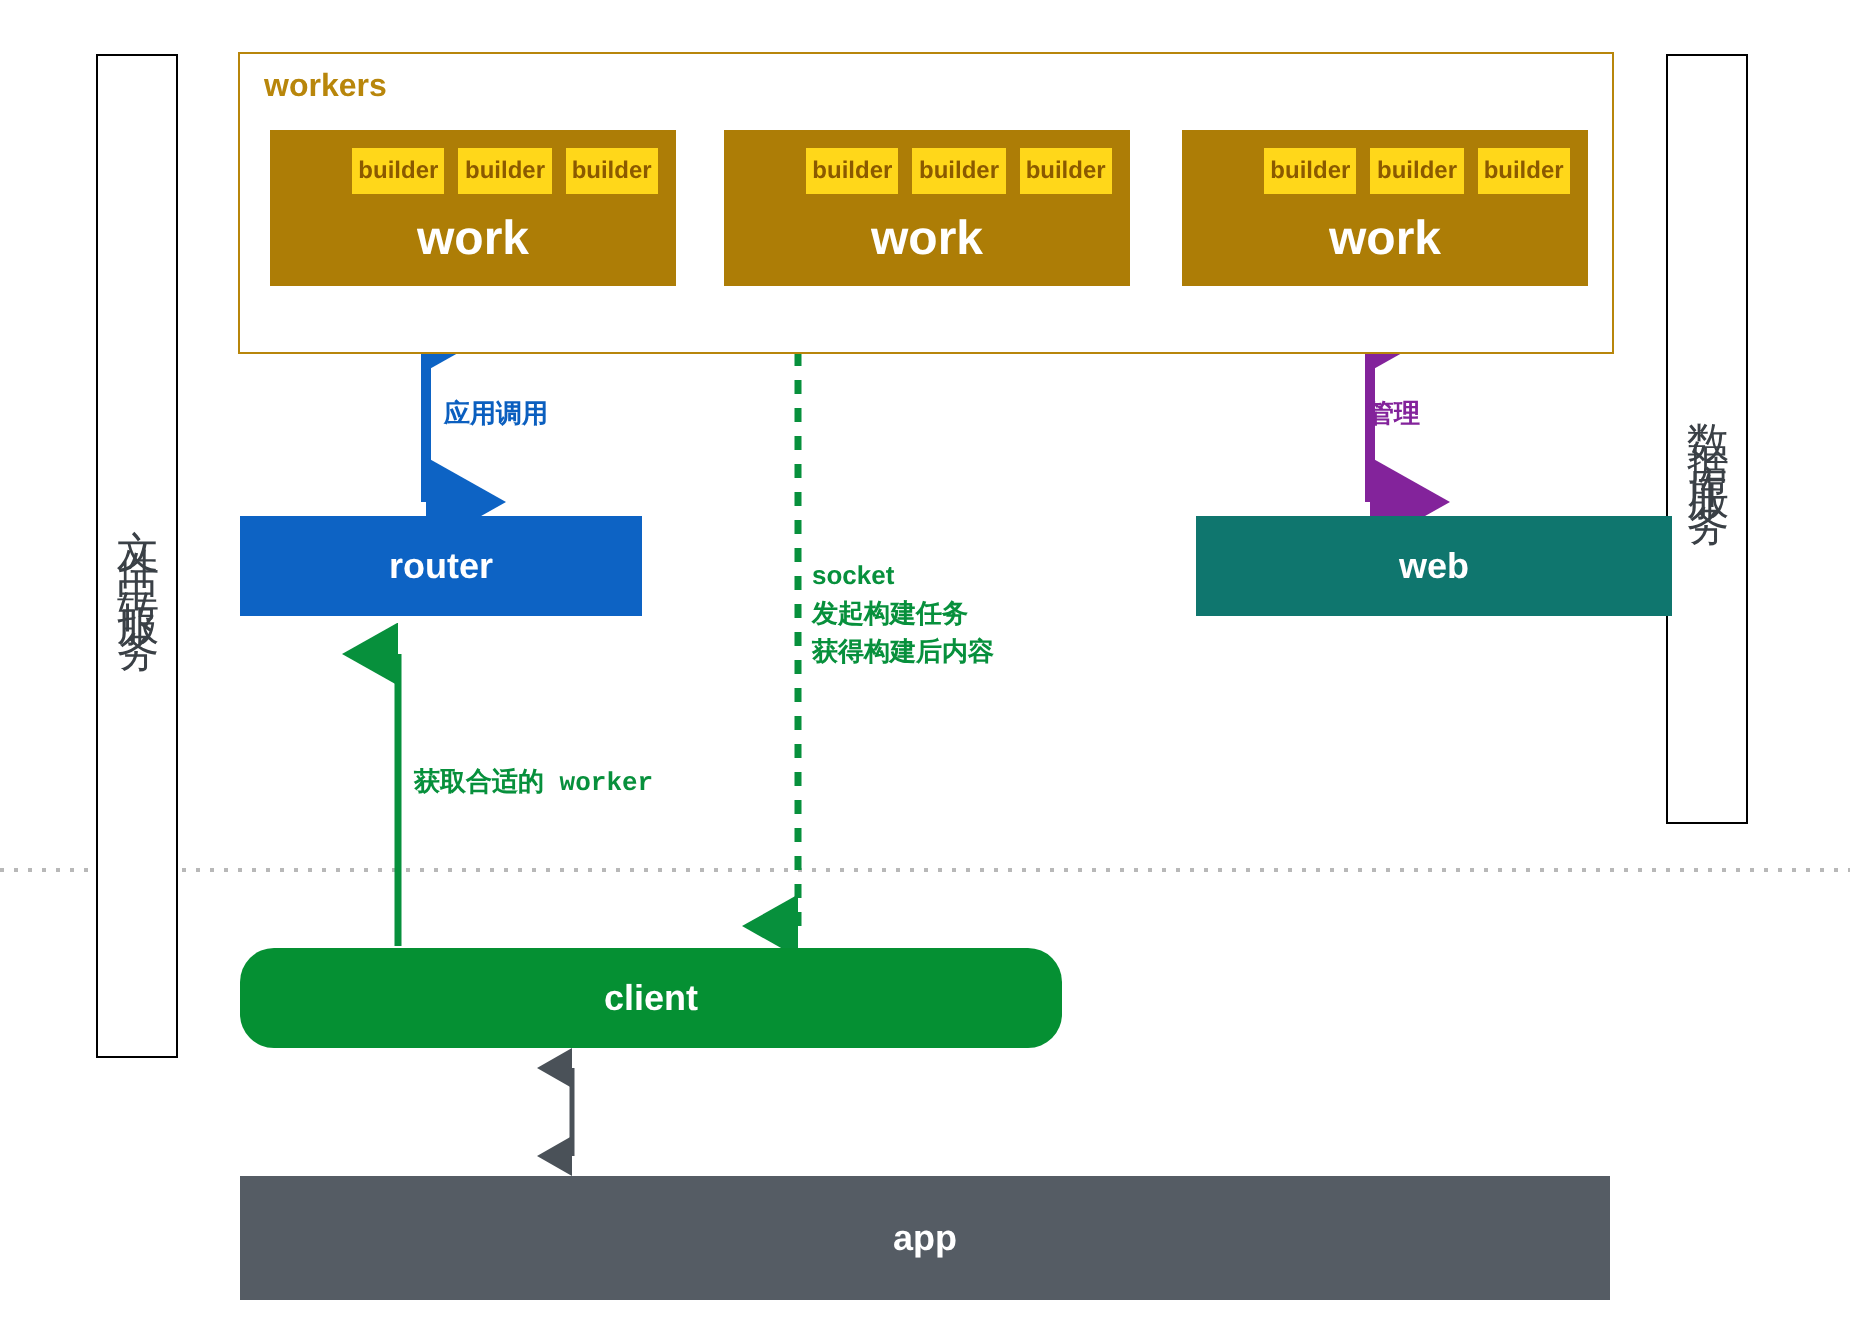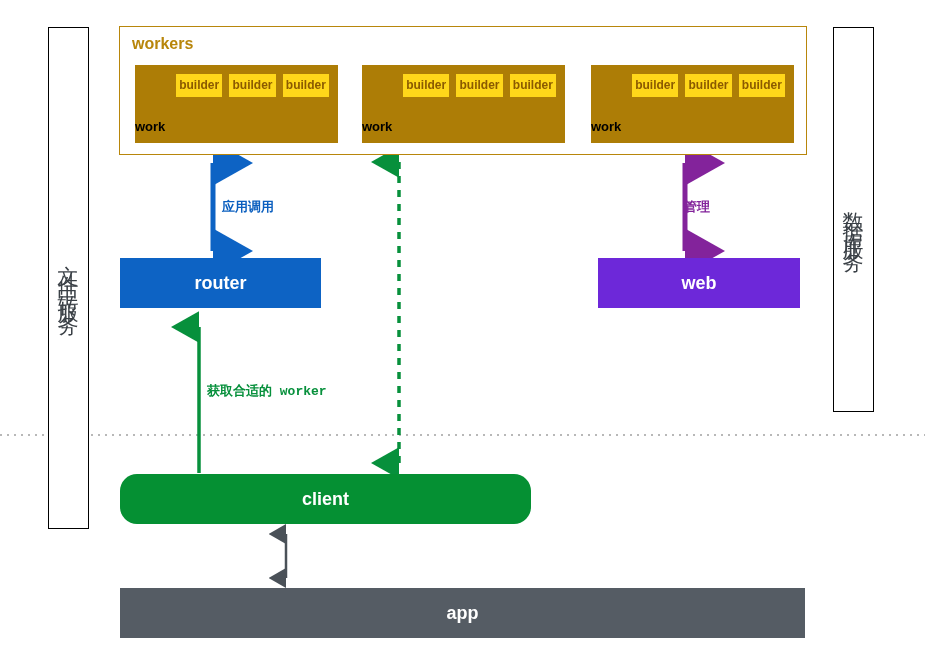--- a/index.html
+++ b/index.html
@@ -76,22 +76,23 @@
     font-weight: bold;
     text-align: center;
     padding: 5px 0 5px 0;
     line-height: 1.1;
   }
   .work-label {
     position: absolute;
     left: 0;
     right: 0;
     bottom: 9px;
-    color: #000000;
-    font-size: 13px;
+    text-align: center;
+    color: #ffffff;
+    font-size: 24px;
     font-weight: bold;
   }
 
   
   .svc-box {
     position: absolute;
     box-sizing: border-box;
     display: flex;
     align-items: center;
     justify-content: center;
@@ -163,21 +164,21 @@
   </svg>
 
   <div class="side-panel" style="left:48px; top:27px; width:41px; height:502px;">
     <span class="vtext">文件中转服务</span>
   </div>
 
   <div class="side-panel" style="left:833px; top:27px; width:41px; height:385px;">
     <span class="vtext">数据库服务</span>
   </div>
 
-  <div id="workers-container" style="left:119px; top:26px; width:688px; height:129px;">
+  <div id="workers-container" style="left:119px; top:26px; width:688px; height:151px;">
     <span id="workers-label">workers</span>
 
     <div class="work-box" style="left:15px; top:38px; width:203px; height:78px;">
       <div class="builder-row">
         <div class="builder-box">builder</div>
         <div class="builder-box">builder</div>
         <div class="builder-box">builder</div>
       </div>
       <div class="work-label">work</div>
     </div>
@@ -198,33 +199,38 @@
         <div class="builder-box">builder</div>
       </div>
       <div class="work-label">work</div>
     </div>
   </div>
 
   <div class="svc-box" style="left:120px; top:258px; width:201px; height:50px; background:#0D63C4;">
     <span>router</span>
   </div>
 
-  <div class="svc-box" style="left:598px; top:258px; width:202px; height:50px; background:#6d28d9;">
+  <div class="svc-box" style="left:598px; top:258px; width:238px; height:50px; background:#0f766e;">
     <span>web</span>
   </div>
 
   <div class="svc-box" style="left:120px; top:474px; width:411px; height:50px; background:#059033;border-radius:17px;">
     <span>client</span>
   </div>
 
-  <div class="svc-box" style="left:120px; top:588px; width:685px; height:50px; background:#555C64;">
+  <div class="svc-box" style="left:120px; top:588px; width:685px; height:62px; background:#555C64;">
     <span>app</span>
   </div>
 
   <div class="arrow-label lbl-blue" style="left:222px; top:198px;">应用调用</div>
 
   <div class="arrow-label lbl-purple" style="left:684px; top:198px;">管理</div>
 
   <div class="arrow-label lbl-green" style="left:207px; top:383px;font-family:Liberation Mono, monospace;">获取合适的 worker</div>
 
+  <div class="arrow-label lbl-green" style="left:406px; top:279px;">
+    <div>socket</div>
+    <div>发起构建任务</div>
+    <div>获得构建后内容</div>
+  </div>
 
 
 </div>
 
 </body></html>

